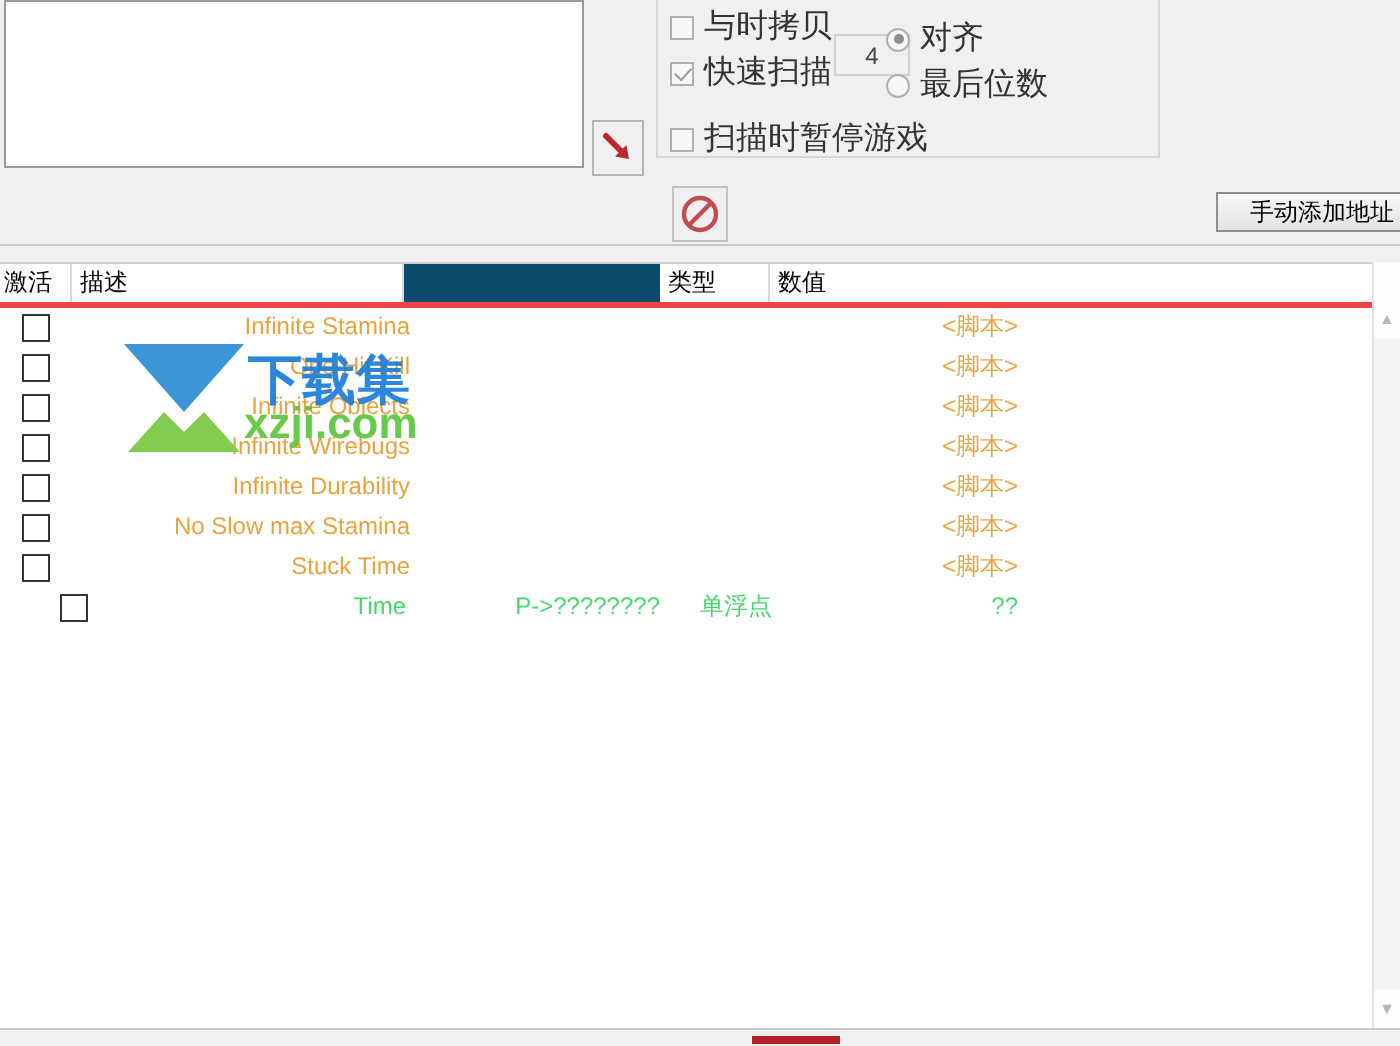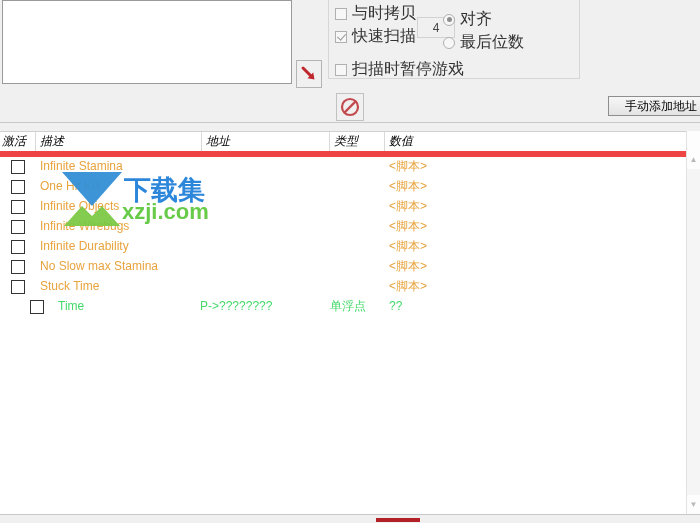--- a/index.html
+++ b/index.html
@@ -177,22 +177,21 @@
     width: 700px; height: 383px;
     background: #ffffff;
     border-top: 1px solid #d0d0d0;
     box-sizing: border-box;
   }
 
   #table-header {
     position: relative;
     height: 19px;
     background: #0c4a6e;
-    border-bottom: 6px solid #ef4444;
-    font-style: italic;
+    border-bottom: 3px solid #ef4444;
   }
   .th {
     position: absolute;
     top: 0;
     height: 19px;
     line-height: 18px;
     font-size: 12px;
     color: #000;
     padding-left: 4px;
     box-sizing: border-box;
@@ -210,20 +209,21 @@
     position: relative;
     height: 362px;
     overflow: hidden;
     background: #ffffff;
   }
 
   .row {
     position: relative;
     height: 20px;
     width: 686px;
+    text-align: right;
   }
 
   .row-cb {
     position: absolute;
     top: 3px;
     width: 14px; height: 14px;
     border: 1px solid #333;
     background: #fff;
     box-sizing: border-box;
   }
@@ -376,21 +376,20 @@
   </svg>
 </div>
 
 <div id="divider-line"></div>
 
 <div id="cheat-table">
 
   <div id="table-header">
     <div class="th" id="th-active">激活</div>
     <div class="th" id="th-desc">描述</div>
-    <div class="th" id="th-addr">地址</div>
     <div class="th" id="th-type">类型</div>
     <div class="th" id="th-value">数值</div>
   </div>
 
   <div id="table-body">
       <div class="row">
         <div class="row-cb lvl0"></div>
         <div class="cell c-desc t-orange">Infinite Stamina</div>
         <div class="cell c-addr t-orange"></div>
         <div class="cell c-type t-orange"></div>

